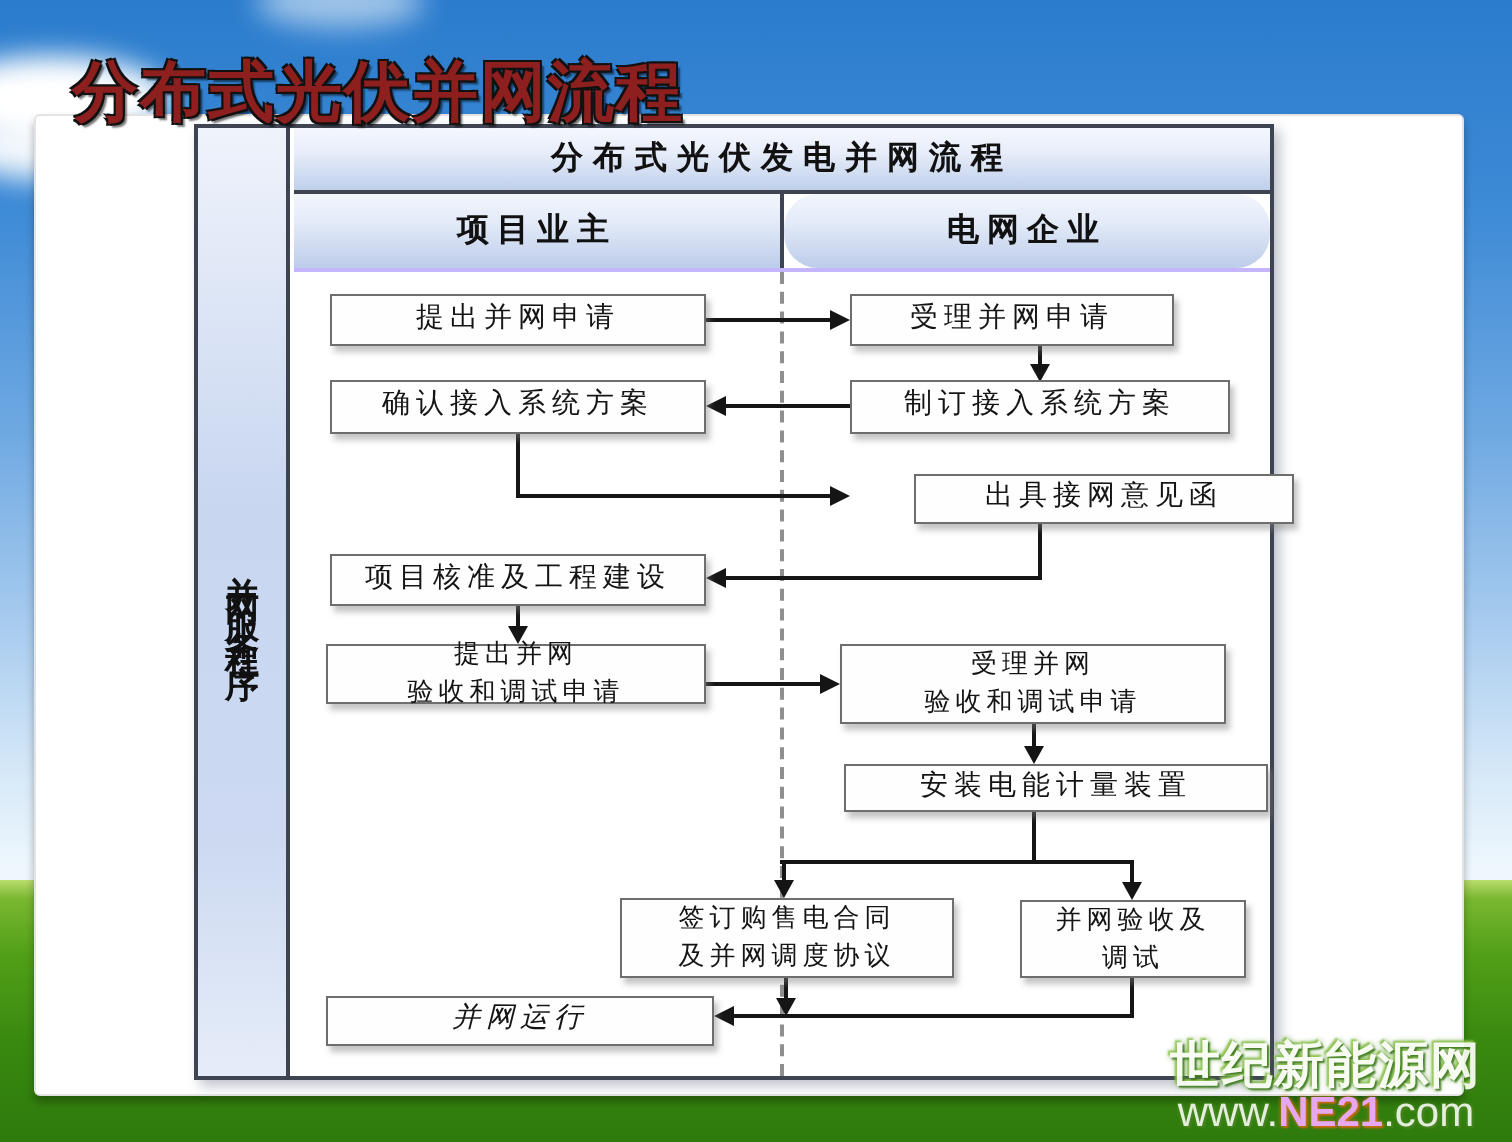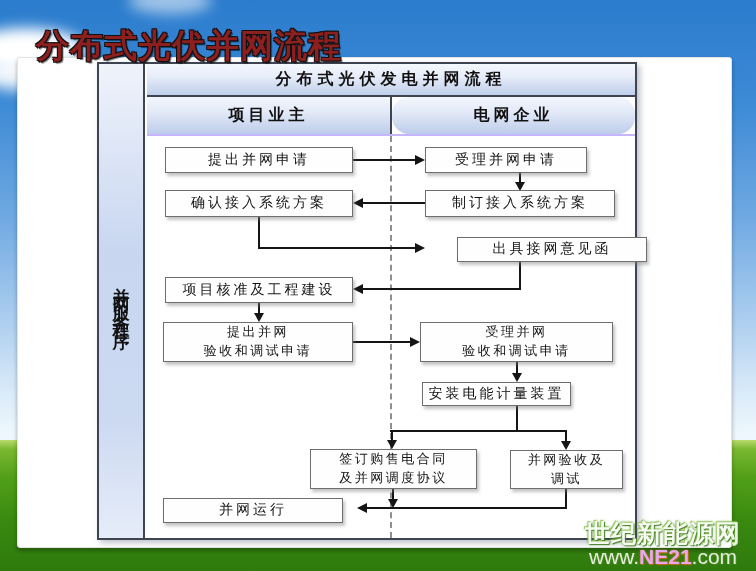--- a/index.html
+++ b/index.html
@@ -101,46 +101,46 @@
 
       <div class="fbox" style="left:18px;top:11px;width:188px;height:26px;">
         <span>提出并网申请</span>
       </div>
       <div class="fbox" style="left:18px;top:54px;width:188px;height:27px;">
         <span>确认接入系统方案</span>
       </div>
       <div class="fbox" style="left:18px;top:141px;width:188px;height:26px;">
         <span>项目核准及工程建设</span>
       </div>
-      <div class="fbox two" style="left:16px;top:186px;width:190px;height:40px;">
+      <div class="fbox two" style="left:16px;top:186px;width:190px;height:30px;">
         <span>提出并网</span>
         <span>验收和调试申请</span>
       </div>
       <div class="fbox two" style="left:163px;top:313px;width:167px;height:40px;">
         <span>签订购售电合同</span>
         <span>及并网调度协议</span>
       </div>
-      <div class="fbox" style="left:16px;top:362px;width:180px;height:25px;">
+      <div class="fbox" style="left:16px;top:362px;width:194px;height:25px;font-style:italic;">
         <span>并网运行</span>
       </div>
 
       <div class="fbox" style="left:278px;top:11px;width:162px;height:26px;">
         <span>受理并网申请</span>
       </div>
       <div class="fbox" style="left:278px;top:54px;width:190px;height:27px;">
         <span>制订接入系统方案</span>
       </div>
       <div class="fbox" style="left:278px;top:101px;width:190px;height:25px;margin-left:32px;">
         <span>出具接网意见函</span>
       </div>
       <div class="fbox two" style="left:273px;top:186px;width:193px;height:40px;">
         <span>受理并网</span>
         <span>验收和调试申请</span>
       </div>
-      <div class="fbox" style="left:275px;top:246px;width:149px;height:24px;">
+      <div class="fbox" style="left:275px;top:246px;width:212px;height:24px;">
         <span>安装电能计量装置</span>
       </div>
       <div class="fbox two" style="left:363px;top:314px;width:113px;height:39px;">
         <span>并网验收及</span>
         <span>调试</span>
       </div>
 
       <div class="hl" style="left:206px;top:23px;width:62px;"></div>
       <div class="ar" style="left:268px;top:19px;"></div>
 

